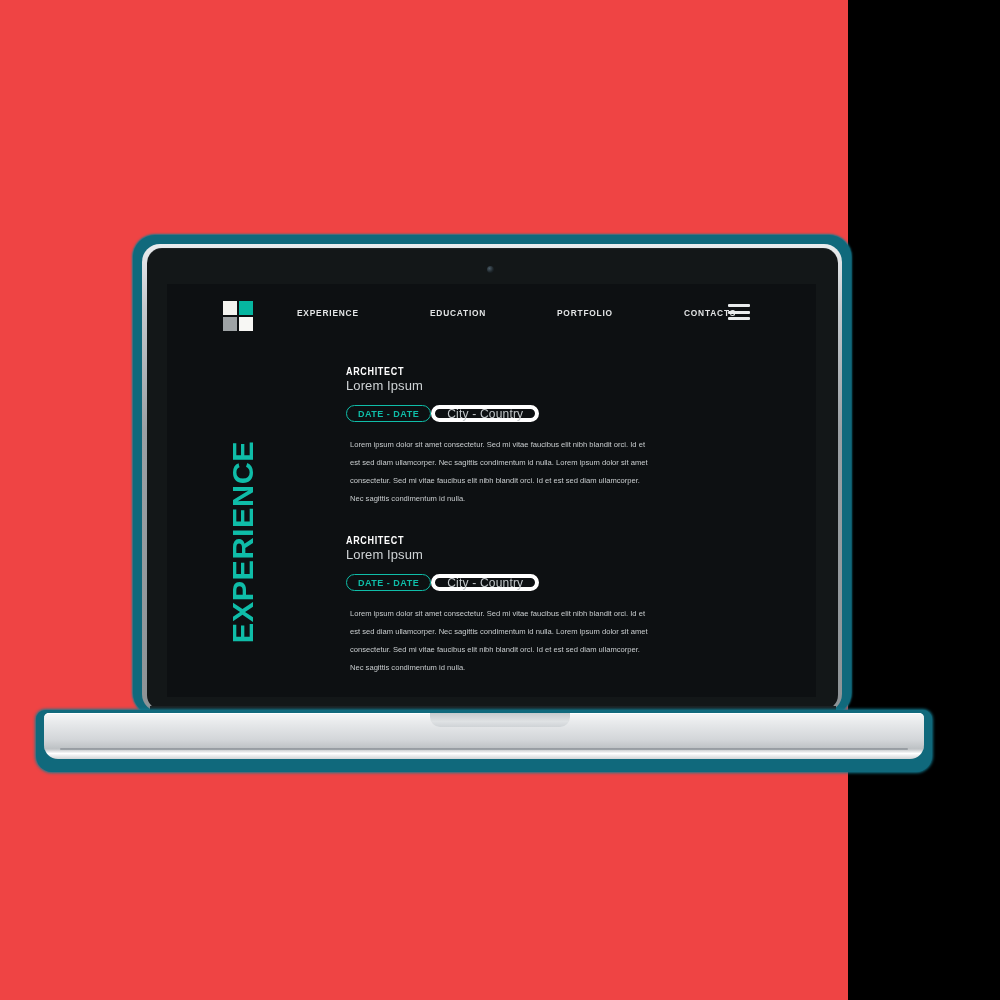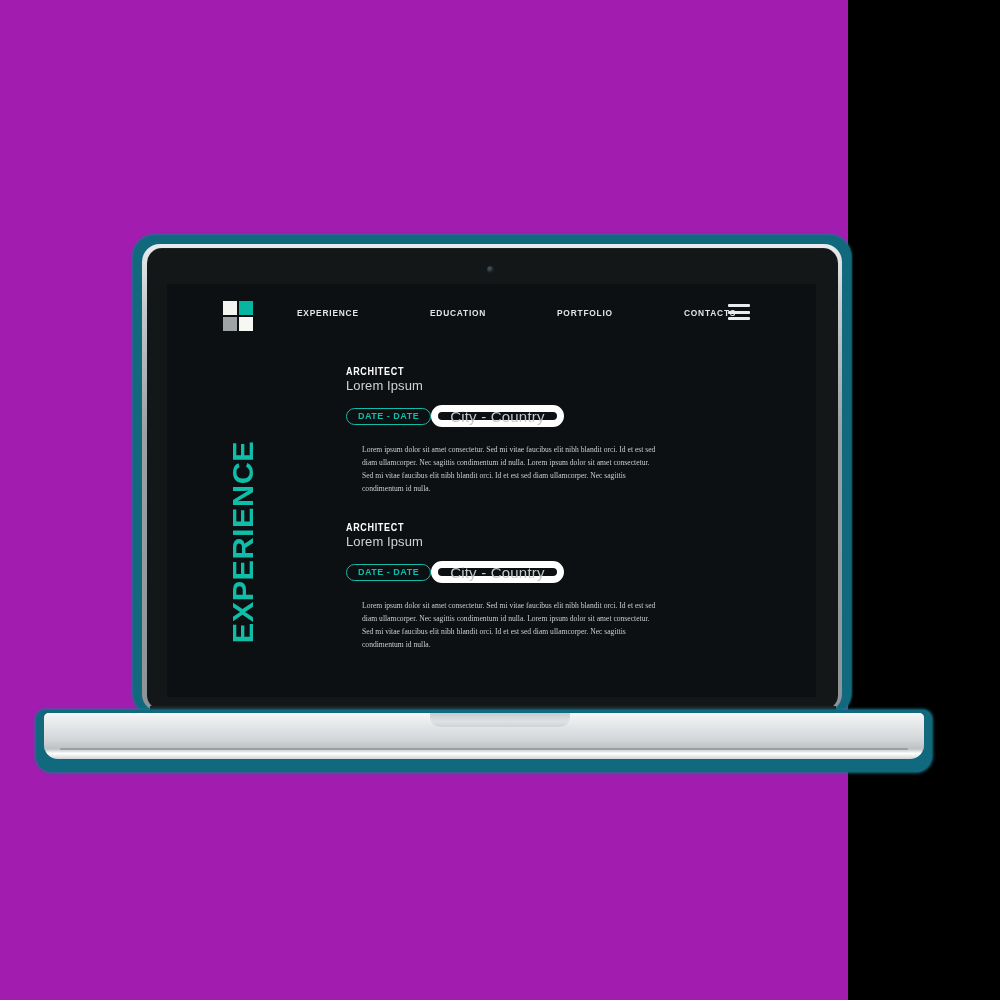--- a/index.html
+++ b/index.html
@@ -9,21 +9,21 @@
     width: 1000px;
     height: 1000px;
     overflow: hidden;
     font-family: "Liberation Sans", sans-serif;
   }
 
   #stage {
     position: relative;
     width: 848px;
     height: 1000px;
-    background: #a21caf;
+    background: #ef4444;
   }
 
   
 
   
   #laptop-lid-outline {
     position: absolute;
     left: 133px;
     top: 235px;
     width: 718px;
@@ -285,37 +285,37 @@
     color: #0fbda8;
     font-size: 9px;
     font-weight: 700;
     letter-spacing: .5px;
     padding: 4px 11px 4px 11px;
     height: 17px;
     font-family: "Liberation Sans", sans-serif;
   }
 
   .chip-place {
-    border: 7px solid #ffffff;
+    border: 4px solid #ffffff;
     color: #c3c8ca;
-    font-size: 15px;
+    font-size: 12px;
     font-weight: 400;
     letter-spacing: .2px;
     padding: 4px 12px;
     height: 17px;
     font-family: "Liberation Sans", sans-serif;
   }
 
   .entry-body {
     font-size: 7.6px;
-    line-height: 13px;
+    line-height: 18px;
     color: #c9cdcf;
-    margin: 16px;
+    margin: 4px;
     width: 298px;
-    font-family: Liberation Serif, serif;
+    font-family: Liberation Sans, sans-serif;
   }
 </style>
 </head>
 <body>
 
 <div id="stage">
 
   <div id="laptop-lid-outline"></div>
   <div id="laptop-lid-rim"></div>
   <div id="laptop-bezel"></div>

